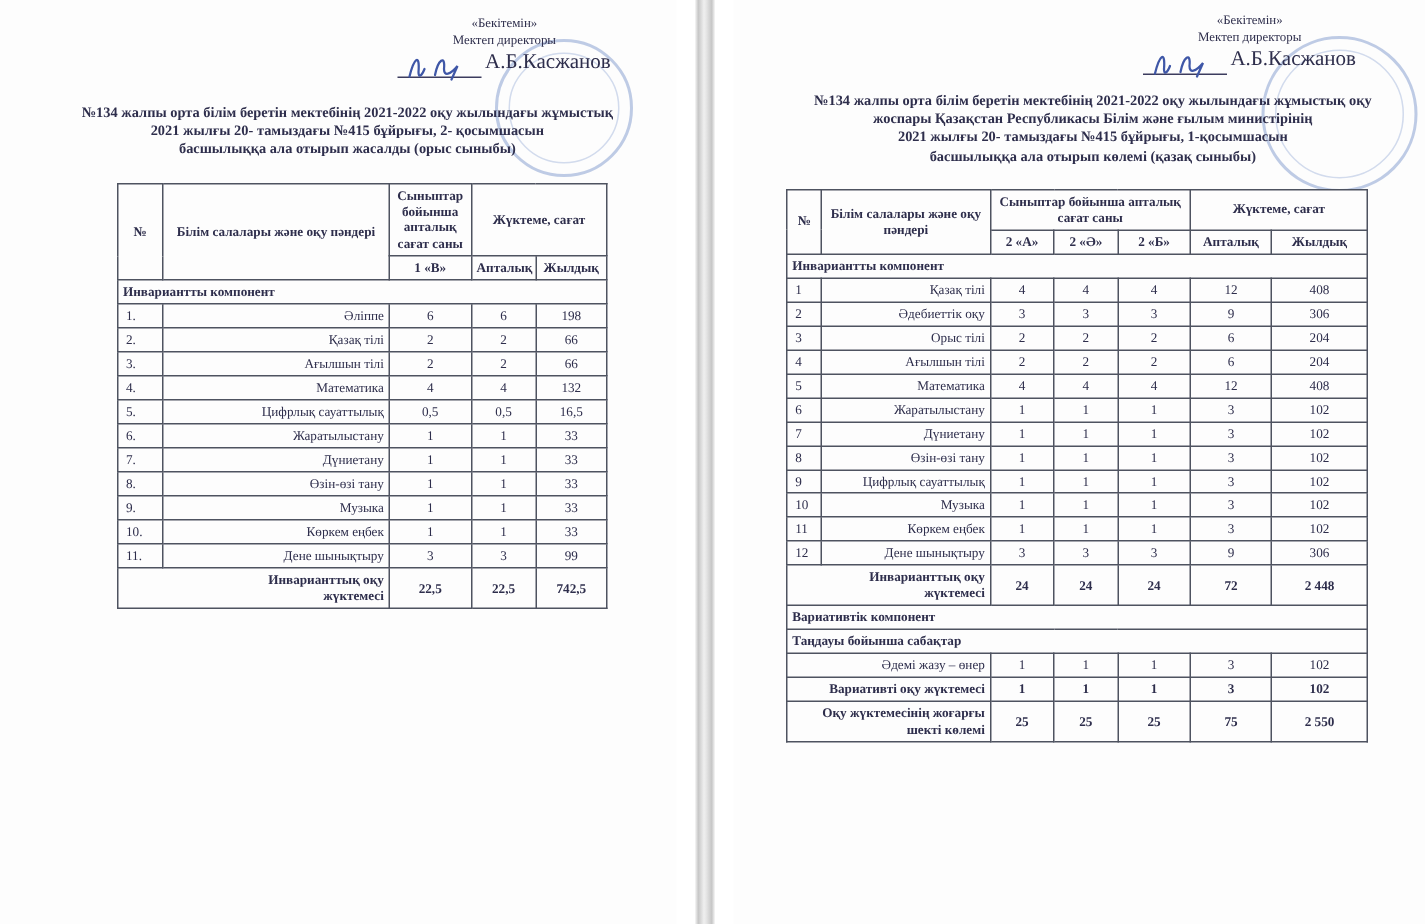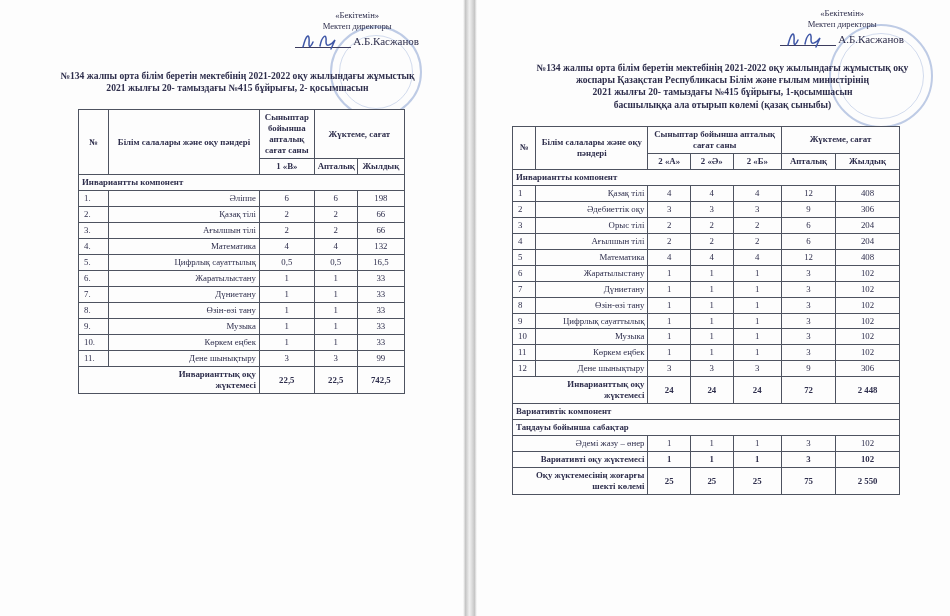--- a/index.html
+++ b/index.html
@@ -1,36 +1,36 @@
 <!DOCTYPE html>
 <html><head>
 <meta charset="utf-8">
 <style>
   html,body{margin:0;padding:0;}
   body{
     width:950px;height:616px;overflow:hidden;background:#ffffff;
     font-family:"Liberation Serif","DejaVu Serif",serif;color:#2e2e4c;
   }
-  .canvas{display:flex;width:950px;height:616px;}
+  .canvas{display:flex;width:950px;height:616px;gap:12px;}
   .page{position:relative;background:#fdfdfd;height:616px;}
   .page-left{width:463px;}
   .page-right{width:473px;}
   .gutter{
     width:14px;height:616px;flex:0 0 14px;
     background:linear-gradient(90deg,#ffffff 0%,#c6c6c6 18%,#efefef 45%,#e7e7e7 55%,#c6c6c6 82%,#ffffff 100%);
   }
 
   
   .stamp{position:absolute;top:10px;text-align:center;font-size:8.6px;line-height:1.3;z-index:2;}
   .page-left .stamp{right:44px;}
   .page-right .stamp{right:46px;top:8px;}
   .sig-row{display:flex;align-items:flex-end;margin-top:1px;white-space:nowrap;}
   .sig-line{width:56px;height:14px;border-bottom:1.1px solid #3c3c5e;position:relative;margin-right:2px;}
   .sig-line svg{position:absolute;left:1px;bottom:-6px;width:54px;height:24px;}
-  .signer{font-size:11px;}
+  .signer{font-size:14px;}
 
   
   .stamp-ring{position:absolute;border-radius:50%;border:2px solid rgba(128,154,205,0.5);z-index:0;}
   .stamp-ring::before{content:"";position:absolute;inset:7px;border-radius:50%;border:1.2px solid rgba(128,154,205,0.35);}
   .page-left .stamp-ring{left:330px;top:26px;width:88px;height:88px;}
   .page-right .stamp-ring{left:352px;top:24px;width:100px;height:100px;}
 
   
   .title{position:relative;z-index:1;font-weight:bold;text-align:center;font-size:9.6px;line-height:1.27;}
   .page-left .title{margin:70px 30px 0 42px;}
@@ -77,20 +77,21 @@
             <path d="M24 17 C26 7 31 3 30 13 C30 18 34 17 39 11 L35 20" fill="none" stroke="#3f57a7" stroke-width="1.5" stroke-linecap="round"></path>
           </svg>
         </span>
         <span class="signer">А.Б.Касжанов</span>
       </div>
     </div>
 
     <div class="title">
       <div>№134 жалпы орта білім беретін мектебінің 2021-2022 оқу жылындағы жұмыстық</div>
       <div>2021 жылғы 20- тамыздағы №415 бұйрығы, 2- қосымшасын</div>
+      <div>басшылыққа ала отырып жасалды (орыс сыныбы)</div>
     </div>
 
     <table class="tbl-left">
         <colgroup>
           <col>
           <col>
           <col>
           <col>
           <col>
         </colgroup>

